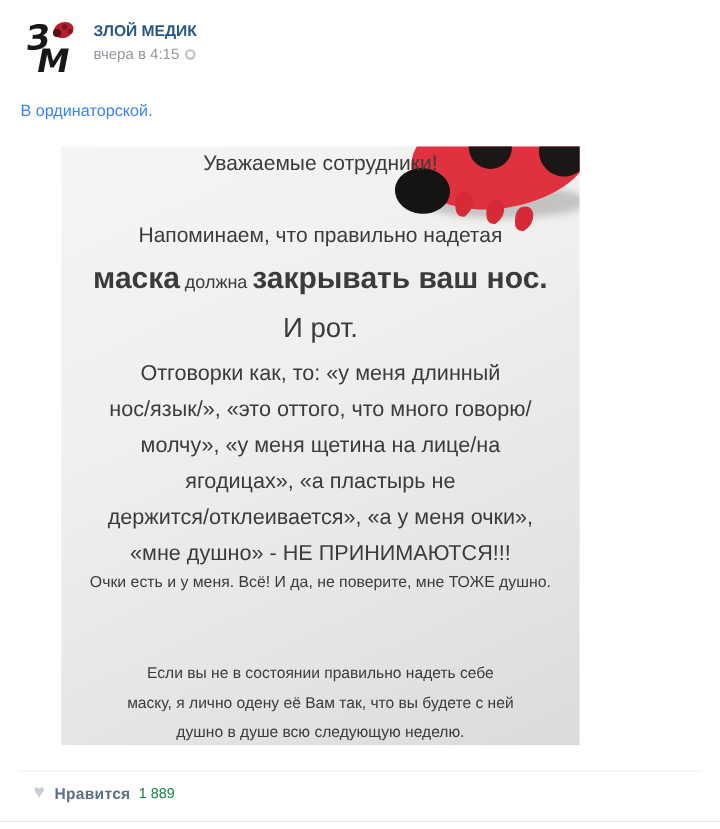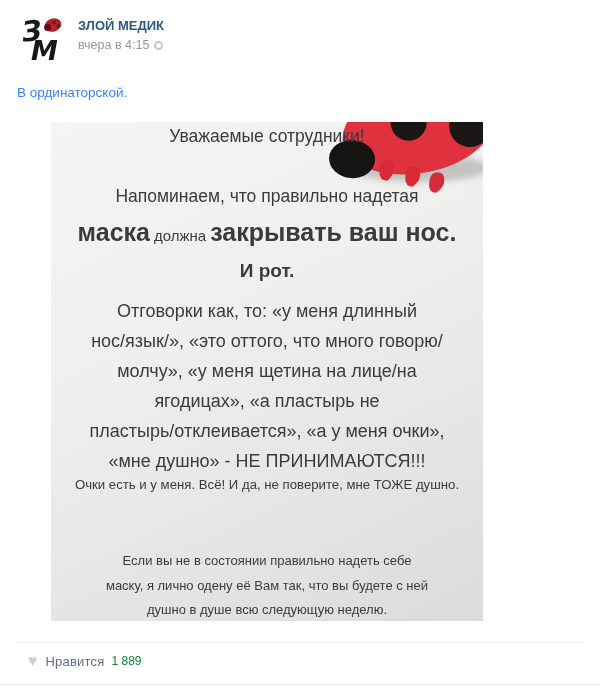--- a/index.html
+++ b/index.html
@@ -45,41 +45,41 @@
     overflow:hidden;cursor:pointer;
   }
   .photo .line{
     position:absolute;left:0;width:100%;text-align:center;
     color:#3b3b3b;
   }
   .n-greeting{top:4px;font-size:17.5px;}
   .n-intro{top:64px;font-size:17.5px;}
   .n-maskline{top:96px;font-size:25px;font-weight:bold;}
   .n-maskline .small-word{font-size:15px;font-weight:normal;padding:0 4px;margin-top:20px;}
-  .n-rot{top:138px;font-size:19px;font-weight:bold;}
+  .n-rot{top:138px;font-size:23px;}
   .n-excuses{top:174px;font-size:18px;line-height:30px;}
   .n-note{top:355px;font-size:13.2px;}
   .n-threat{top:427px;font-size:13px;line-height:24.6px;}
 
   
   .ladybug-photo{position:absolute;top:-16px;right:-16px;width:180px;height:110px;}
 
   
   .divider-top{
     position:absolute;left:15px;right:15px;top:642px;height:1px;background:#eef0f3;
   }
   .like-button{
     position:absolute;left:28px;top:649px;height:24px;
     display:flex;align-items:center;cursor:pointer;
   }
   .heart-icon{
     font-size:16px;color:#c9cfd9;line-height:16px;margin-right:8px;
   }
   .like-label{
-    font-size:13px;font-weight:400;color:#5f6e87;letter-spacing:.2px;
+    font-size:13px;font-weight:700;color:#5f6e87;letter-spacing:.2px;
   }
   .like-count{
     font-size:12px;font-weight:500;color:#15803d;margin-left:7px;
   }
   .divider-bottom{
     position:absolute;left:0;right:0;top:684px;height:1px;background:#e7e8ec;
   }
 </style>
 </head>
 <body>
@@ -145,21 +145,21 @@
       <span>маска</span><span class="small-word">должна</span><span>закрывать ваш нос.</span>
     </div>
 
     <div class="line n-rot">И рот.</div>
 
     <div class="line n-excuses">
       <div>Отговорки как, то: «у меня длинный</div>
       <div>нос/язык/», «это оттого, что много говорю/</div>
       <div>молчу», «у меня щетина на лице/на</div>
       <div>ягодицах», «а пластырь не</div>
-      <div>пластырь/отклеивается», «а у меня очки»,</div>
+      <div>держится/отклеивается», «а у меня очки»,</div>
       <div>«мне душно» - НЕ ПРИНИМАЮТСЯ!!!</div>
     </div>
 
     <div class="line n-note">Очки есть и у меня. Всё! И да, не поверите, мне ТОЖЕ душно.</div>
 
     <div class="line n-threat">
       <div>Если вы не в состоянии правильно надеть себе</div>
       <div>маску, я лично одену её Вам так, что вы будете с ней</div>
       <div>душно в душе всю следующую неделю.</div>
     </div>

